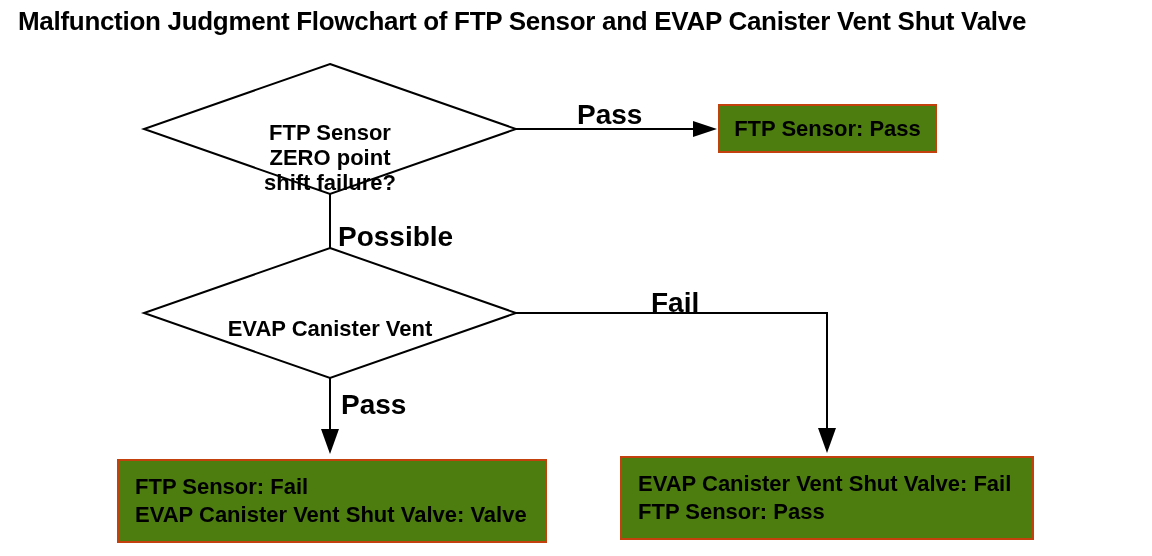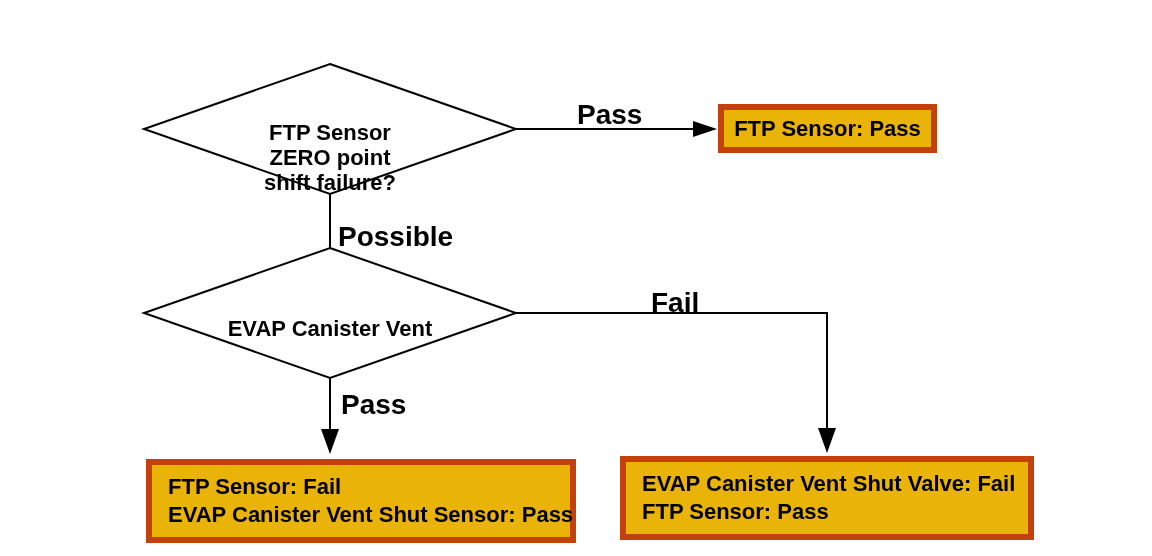--- a/index.html
+++ b/index.html
@@ -28,27 +28,27 @@
   .edge-label {
     position: absolute; font-weight: bold; font-size: 28px; white-space: nowrap;
   }
   .lbl-pass-top    { left: 577px; top: 99px;  }
   .lbl-possible    { left: 338px; top: 221px; text-align: right; }
   .lbl-fail        { left: 651px; top: 287px; }
   .lbl-pass-bottom { left: 341px; top: 389px; }
 
   .result-box {
     position: absolute; box-sizing: border-box;
-    border: 6px solid #c2410c; background: #eab308;
+    border: 2px solid #c2410c; background: #4d7c0f;
     font-weight: bold; font-size: 22px; line-height: 28px;
     display: flex; flex-direction: column; justify-content: center;
     white-space: nowrap;
   }
   .box-ftp-pass  { left: 718px; top: 104px; width: 219px; height: 49px; align-items: center; }
-  .box-ftp-fail  { left: 117px; top: 459px; width: 430px; height: 84px; padding-left: 16px; margin-left: 29px; }
+  .box-ftp-fail  { left: 117px; top: 459px; width: 430px; height: 84px; padding-left: 16px; }
   .box-evap-fail { left: 620px; top: 456px; width: 414px; height: 84px; padding-left: 16px; justify-content: center; }
 </style>
 </head>
 <body>
 
 <div class="canvas">
 
   <svg class="wires" viewBox="0 0 1152 556">
 
     <polygon points="330,64 516,129 330,194 144,129" fill="#ffffff" stroke="#000000" stroke-width="2"></polygon>
@@ -60,20 +60,21 @@
 
     <line x1="330" y1="194" x2="330" y2="248" stroke="#000000" stroke-width="2"></line>
 
     <polyline points="516,313 827,313 827,429" fill="none" stroke="#000000" stroke-width="2"></polyline>
     <polygon points="827,453 818,428 836,428" fill="#000000"></polygon>
 
     <line x1="330" y1="378" x2="330" y2="430" stroke="#000000" stroke-width="2"></line>
     <polygon points="330,454 321,429 339,429" fill="#000000"></polygon>
   </svg>
 
+  <h1 class="title">Malfunction Judgment Flowchart of FTP Sensor and EVAP Canister Vent Shut Valve</h1>
 
   <div class="node-label d1-label">
     <div>FTP Sensor</div>
     <div>ZERO point</div>
     <div>shift failure?</div>
   </div>
 
   <div class="node-label d2-label">
     <div>EVAP Canister Vent</div>
   </div>
@@ -82,21 +83,21 @@
   <div class="edge-label lbl-possible">Possible</div>
   <div class="edge-label lbl-fail">Fail</div>
   <div class="edge-label lbl-pass-bottom">Pass</div>
 
   <div class="result-box box-ftp-pass">
     <div>FTP Sensor: Pass</div>
   </div>
 
   <div class="result-box box-ftp-fail">
     <div>FTP Sensor: Fail</div>
-    <div>EVAP Canister Vent Shut Sensor: Pass</div>
+    <div>EVAP Canister Vent Shut Valve: Valve</div>
   </div>
 
   <div class="result-box box-evap-fail">
     <div>EVAP Canister Vent Shut Valve: Fail</div>
     <div>FTP Sensor: Pass</div>
   </div>
 
 </div>
 
 </body></html>

